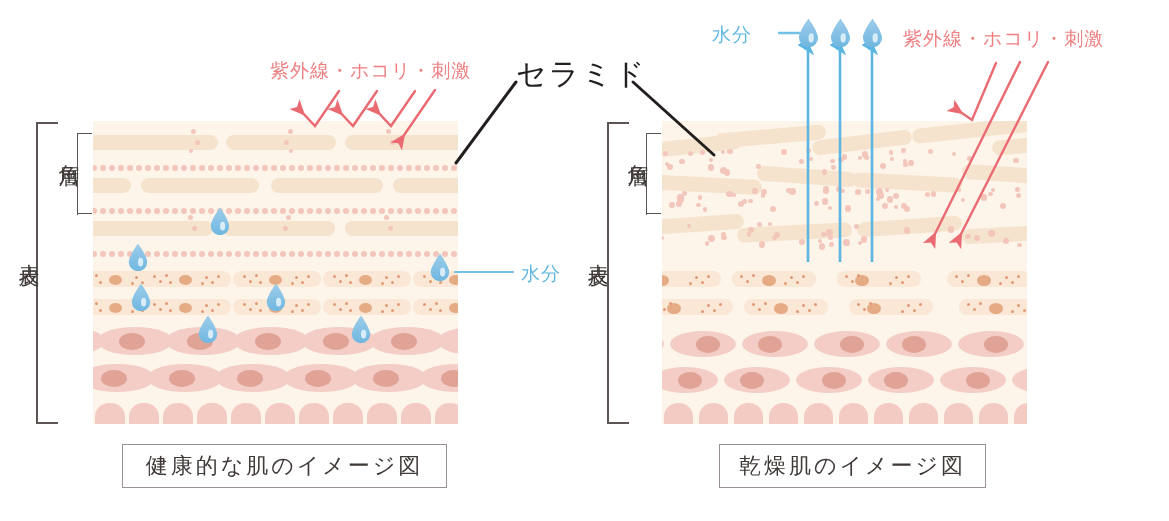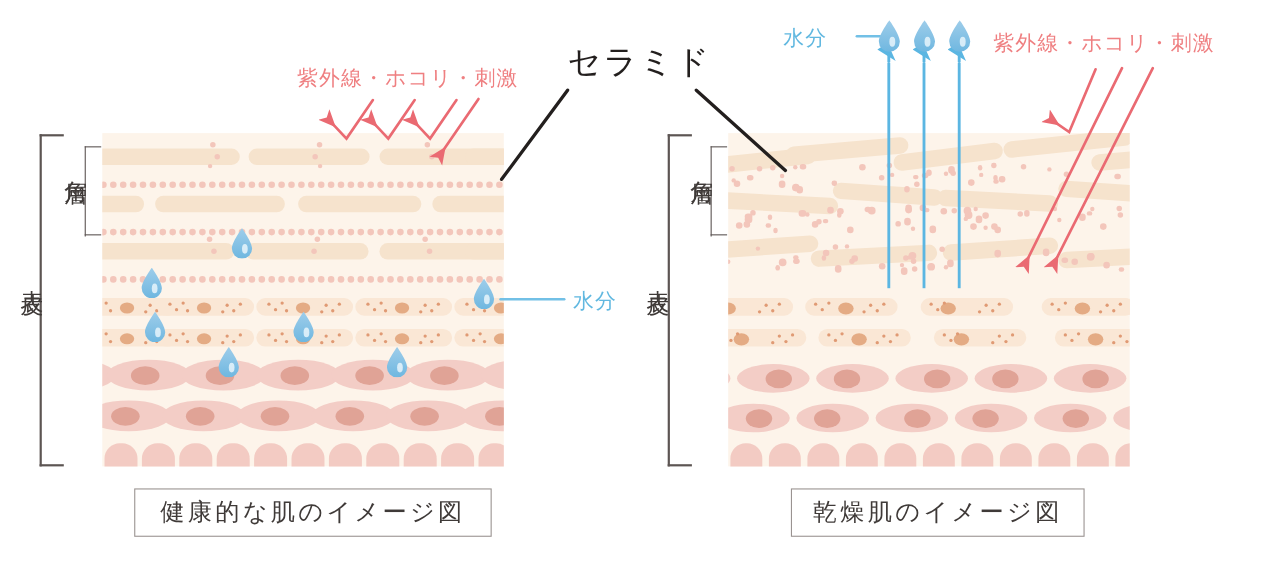--- a/index.html
+++ b/index.html
@@ -740,21 +740,21 @@
     </g>
 
     <g>
       <use href="#wdrop" x="798" y="18" width="21" height="29"></use>
       <use href="#wdrop" x="830" y="18" width="21" height="29"></use>
       <use href="#wdrop" x="862" y="18" width="21" height="29"></use>
     </g>
   </svg>
 
   <div class="lbl-red" style="left:270px;top:58px;">紫外線・ホコリ・刺激</div>
-  <div class="lbl-black" style="left:516px;top:36px;">セラミド</div>
+  <div class="lbl-black" style="left:516px;top:54px;">セラミド</div>
   <div class="lbl-blue" style="left:521px;top:261px;">水分</div>
   <div class="lbl-blue" style="left:712px;top:22px;">水分</div>
   <div class="lbl-red" style="left:903px;top:26px;">紫外線・ホコリ・刺激</div>
 
   <div class="caption" style="left:122px;top:444px;width:323px;height:42px;">健康的な肌のイメージ図</div>
   <div class="caption" style="left:719px;top:444px;width:265px;height:42px;">乾燥肌のイメージ図</div>
 
 </div>
 
 </body></html>

